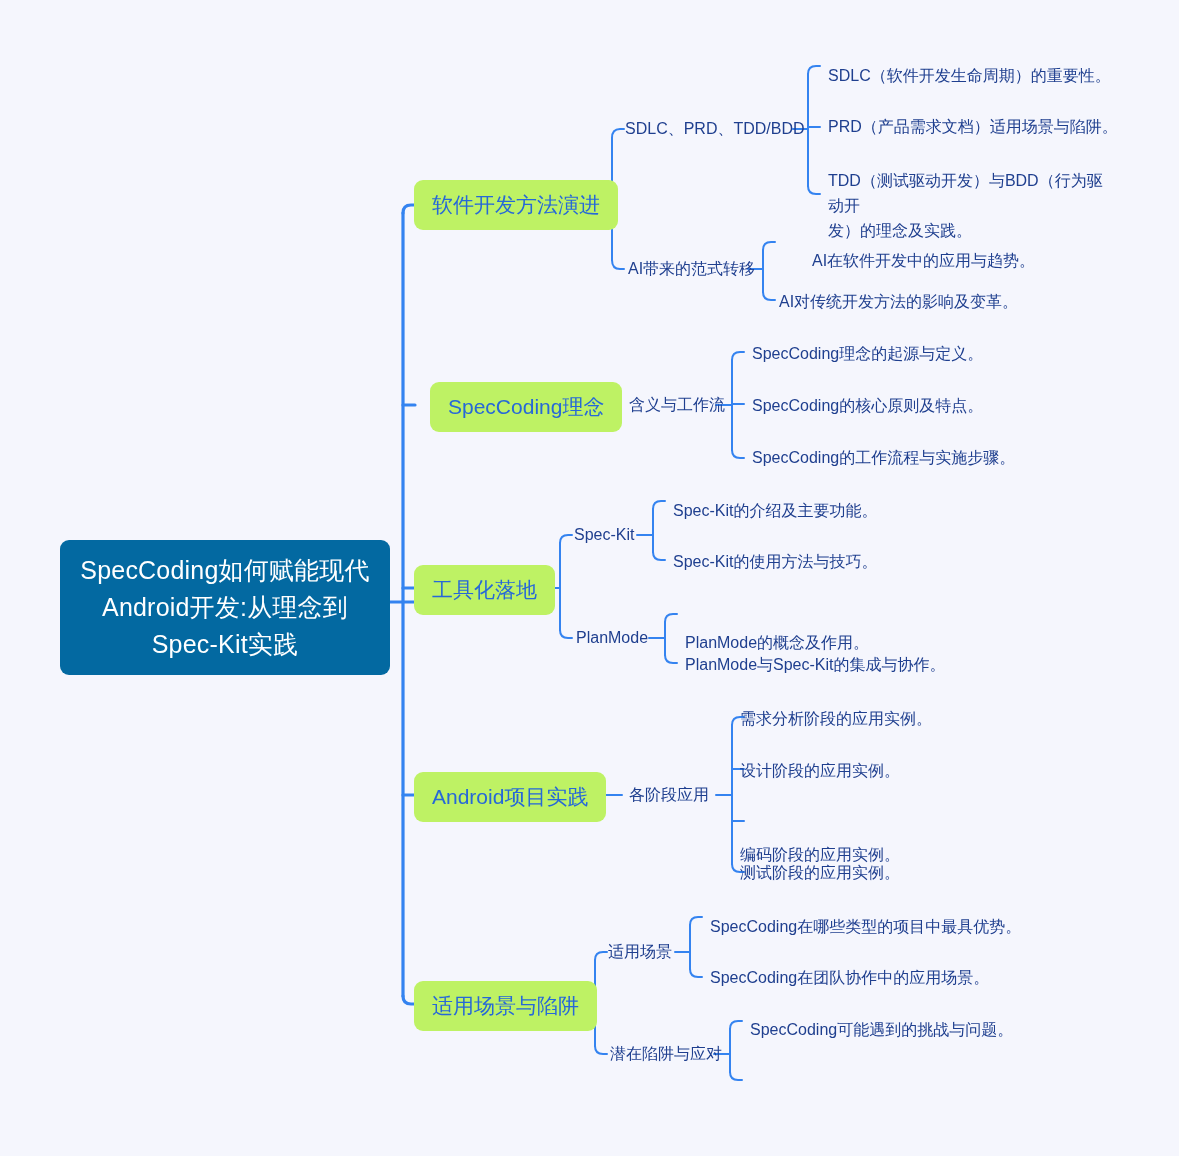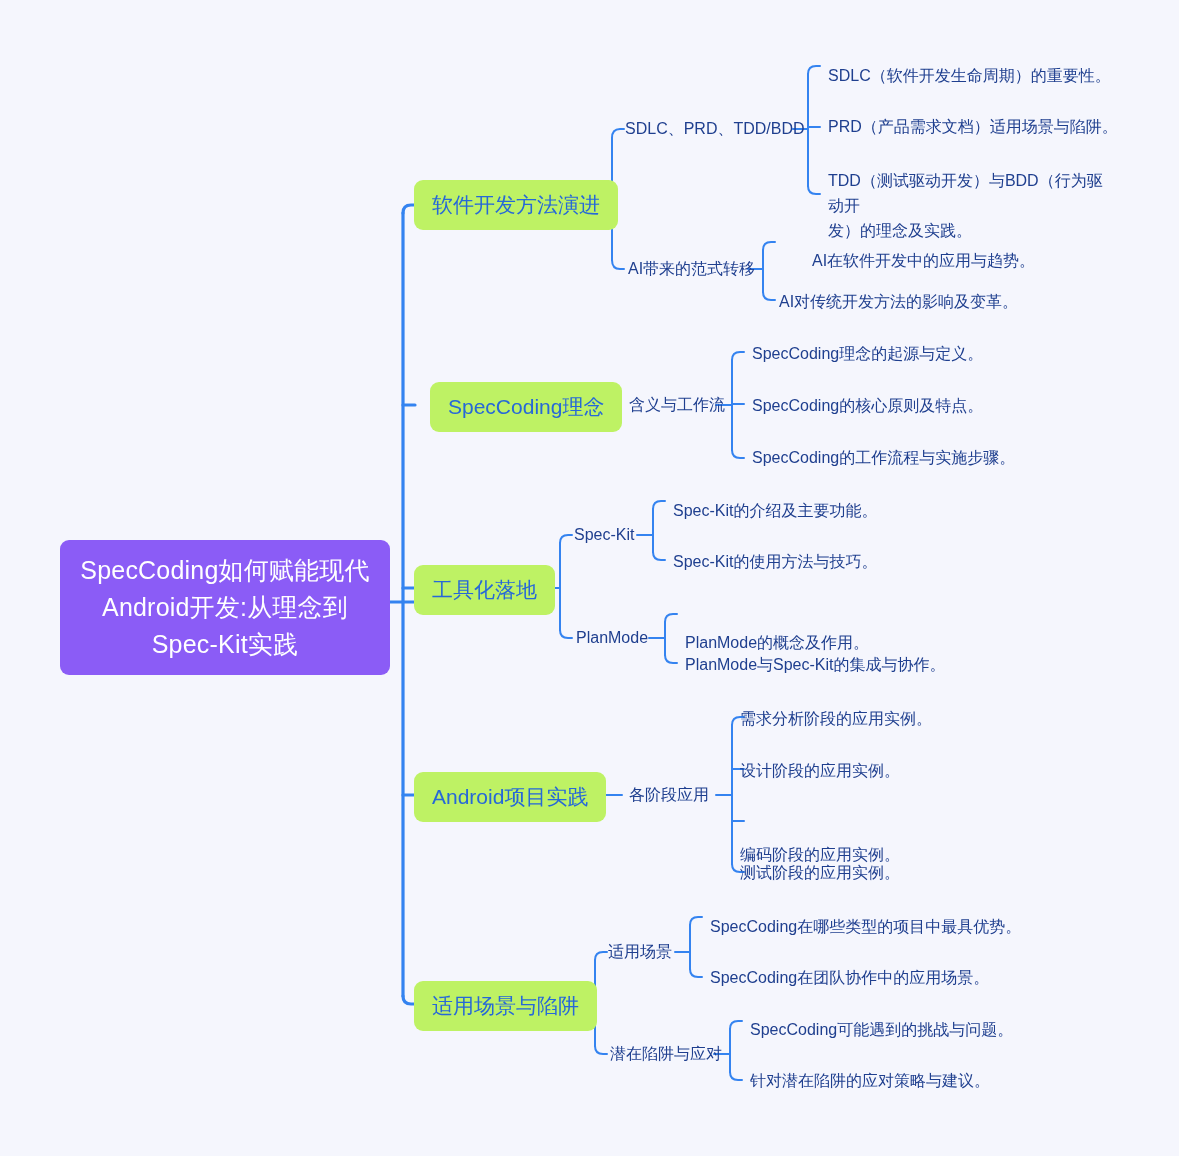--- a/index.html
+++ b/index.html
@@ -21,21 +21,21 @@
     left: 0; top: 0;
     width: 1179px; height: 1156px;
     pointer-events: none;
   }
   .node {
     position: absolute;
     white-space: pre-wrap;
   }
   
   .root-node {
-    background: #8b5cf6;
+    background: #0369a1;
     color: #ffffff;
     border-radius: 9px;
     font-size: 25px;
     line-height: 37px;
     text-align: center;
     padding: 12px 14px;
     letter-spacing: 0.2px;
   }
   
   .lvl1-node {
@@ -208,15 +208,14 @@
   <div class="node lvl2-node" style="left:608px; top:941px;">适用场景</div>
 
   <div class="node lvl3-node" style="left:710px; top:914px; width:320px;">SpecCoding在哪些类型的项目中最具优势。</div>
 
   <div class="node lvl3-node" style="left:710px; top:965px; width:320px;">SpecCoding在团队协作中的应用场景。</div>
 
   <div class="node lvl2-node" style="left:610px; top:1043px;">潜在陷阱与应对</div>
 
   <div class="node lvl3-node" style="left:750px; top:1017px; width:320px;">SpecCoding可能遇到的挑战与问题。</div>
 
-  <div class="node lvl3-node" style="left:750px; top:1068px; width:320px;">针对潜在陷阱的应对策略与建议。</div>
 
 </div>
 
 </body></html>

